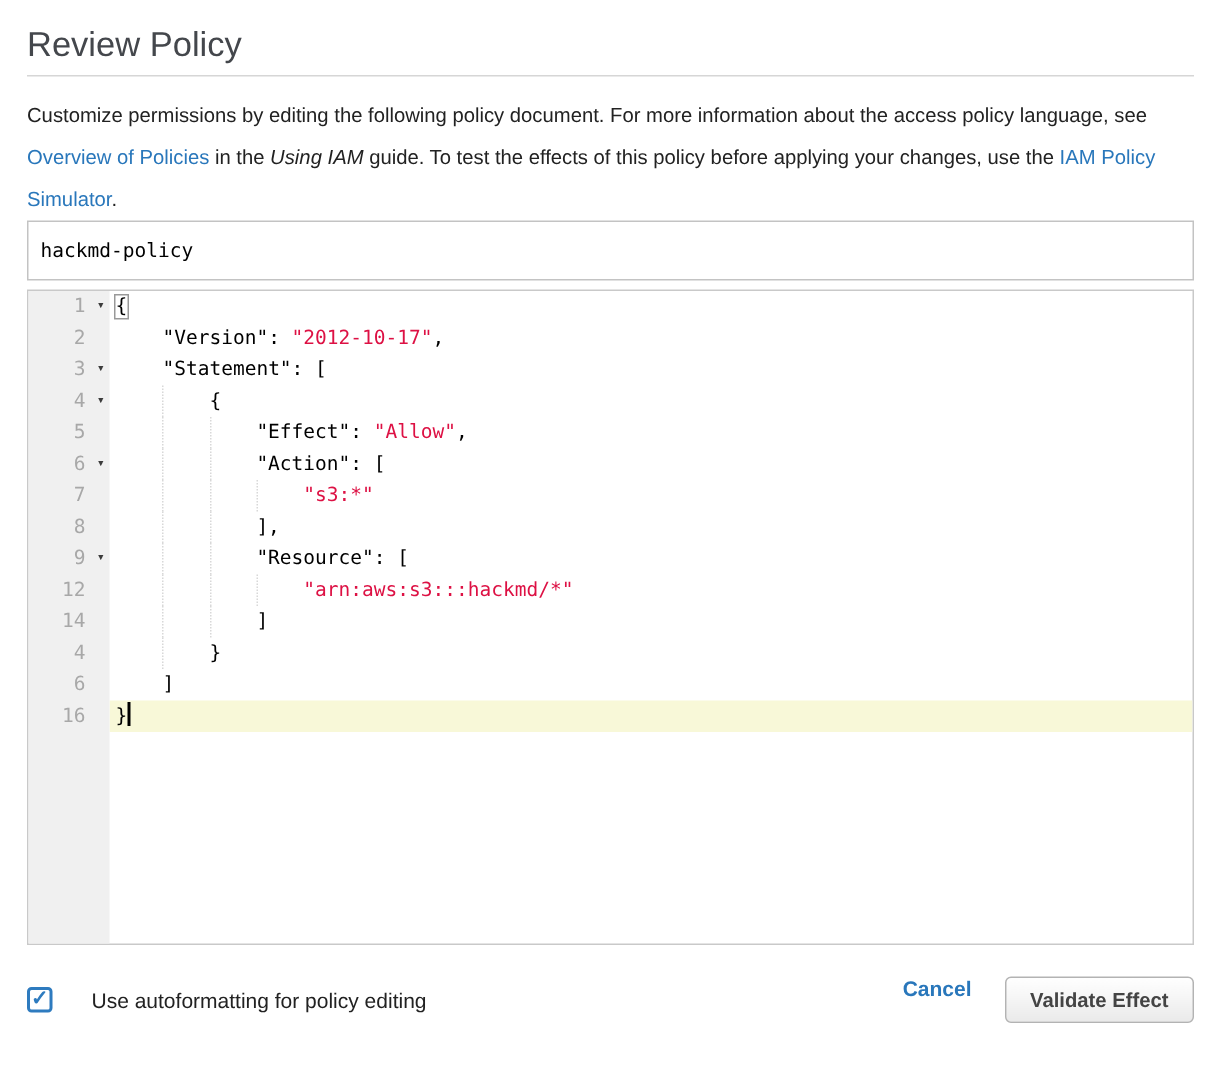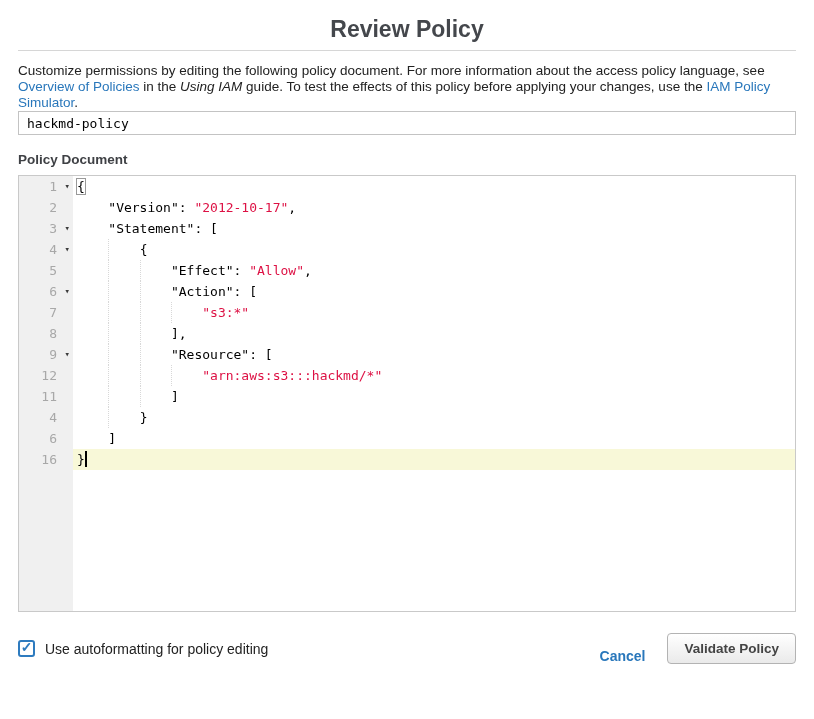--- a/index.html
+++ b/index.html
@@ -7,42 +7,42 @@
   body {
     width: 814px; height: 719px; overflow: hidden;
     background: #ffffff;
     font-family: "Liberation Sans", sans-serif;
     color: #222;
   }
   .page { padding: 0 18px; }
 
   
   .page-title {
-    font-size: 23px; font-weight: 700; color: #44474c;
-    margin: 16px 0 7px 0; line-height: 27px; text-align: center;
+    font-size: 23px; font-weight: 400; color: #44474c;
+    margin: 16px 0 7px 0; line-height: 27px;
   }
   .title-rule {
     border: none; border-top: 1px solid #d6d6d6; margin: 0 0 12px 0;
   }
 
   
   .intro {
-    font-size: 13.5px; line-height: 16px; color: #222;
+    font-size: 13.5px; line-height: 28px; color: #222;
     margin: 0 0 0 0; max-width: 778px;
   }
   .intro a { color: #2977bb; text-decoration: none; cursor: pointer; }
   .intro em { font-style: italic; }
 
   
   .field-label {
     display: block; font-size: 13.5px; font-weight: bold; color: #3f4145;
     margin: 17px 0 8px 0;
   }
   .policy-name-input {
-    display: block; width: 778px; height: 24px;
+    display: block; width: 778px; height: 40px;
     border: 1px solid #c3c3c3; border-radius: 0;
     font-family: "DejaVu Sans Mono", monospace; font-size: 13px; color: #000;
     padding: 0 8px; outline: none; background: #fff;
   }
 
   
   .editor {
     width: 778px; height: 437px;
     border: 1px solid #c9c9c9;
     display: flex;
@@ -96,23 +96,23 @@
     width: 17px; height: 17px;
     border: 2px solid #2e7bbf; border-radius: 3px;
     background: #fff;
     display: flex; align-items: center; justify-content: center;
     flex: none;
   }
   .checkbox .check {
     color: #2e7bbf; font-size: 14px; font-weight: bold;
     line-height: 1; margin-top: -3px;
   }
-  .autoformat-label { font-size: 14px; color: #222; }
+  .autoformat-label { font-size: 14px; color: #222; margin-left: 16px; }
 
-  .actions { display: flex; align-items: flex-end; gap: 8px; }
+  .actions { display: flex; align-items: flex-start; gap: 8px; }
   .cancel-link {
     color: #2977bb; font-size: 14px; font-weight: bold;
     text-decoration: none; margin-right: 14px; cursor: pointer;
   }
   .btn {
     font-family: "Liberation Sans", sans-serif;
     font-size: 13.5px; font-weight: bold;
     height: 31px; padding: 0 16px;
     border-radius: 4px; cursor: pointer;
   }
@@ -132,35 +132,34 @@
 
 <div class="page">
 
   <h1 class="page-title">Review Policy</h1>
   <hr class="title-rule">
 
   <p class="intro"><span>Customize permissions by editing the following policy document. For more information about the access policy language, see </span><a>Overview of Policies</a><span> in the </span><em>Using IAM</em><span> guide. To test the effects of this policy before applying your changes, use the </span><a>IAM Policy Simulator</a><span>.</span></p>
 
   <input class="policy-name-input" type="text" value="hackmd-policy" style="">
 
-  <label class="field-label">Policy Document</label>
 
   <div class="editor">
     <div class="gutter">
         <div class="gutter-cell"><span>1</span><span class="fold-arrow">▾</span></div>
         <div class="gutter-cell"><span>2</span></div>
         <div class="gutter-cell"><span>3</span><span class="fold-arrow">▾</span></div>
         <div class="gutter-cell"><span>4</span><span class="fold-arrow">▾</span></div>
         <div class="gutter-cell"><span>5</span></div>
         <div class="gutter-cell"><span>6</span><span class="fold-arrow">▾</span></div>
         <div class="gutter-cell"><span>7</span></div>
         <div class="gutter-cell"><span>8</span></div>
         <div class="gutter-cell"><span>9</span><span class="fold-arrow">▾</span></div>
         <div class="gutter-cell"><span>12</span></div>
-        <div class="gutter-cell"><span>11</span></div>
+        <div class="gutter-cell"><span>14</span></div>
         <div class="gutter-cell"><span>4</span></div>
         <div class="gutter-cell"><span>6</span></div>
         <div class="gutter-cell"><span>16</span></div>
       </div>
     <div class="code-area">
         <div class="code-line"><span><span class="seg-bracket">{</span></span></div>
         <div class="code-line"><span>    <span class="seg-text">"Version": </span><span class="seg-string">"2012-10-17"</span><span class="seg-text">,</span></span></div>
         <div class="code-line"><span>    <span class="seg-text">"Statement": [</span></span></div>
         <div class="code-line"><span class="indent-guide" style="left: calc(4ch + 4px);"></span><span>        <span class="seg-text">{</span></span></div>
         <div class="code-line"><span class="indent-guide" style="left: calc(4ch + 4px);"></span><span class="indent-guide" style="left: calc(8ch + 4px);"></span><span>            <span class="seg-text">"Effect": </span><span class="seg-string">"Allow"</span><span class="seg-text">,</span></span></div>
@@ -178,17 +177,17 @@
 
   <div class="footer">
     <div class="autoformat">
       <span class="checkbox">
           <span class="check">✓</span>
         </span>
       <span class="autoformat-label">Use autoformatting for policy editing</span>
     </div>
     <div class="actions">
       <a class="cancel-link">Cancel</a>
-      <button class="btn btn-default">Validate Policy</button>
+      <button class="btn btn-default">Validate Effect</button>
     </div>
   </div>
 
 </div>
 
 </body></html>

